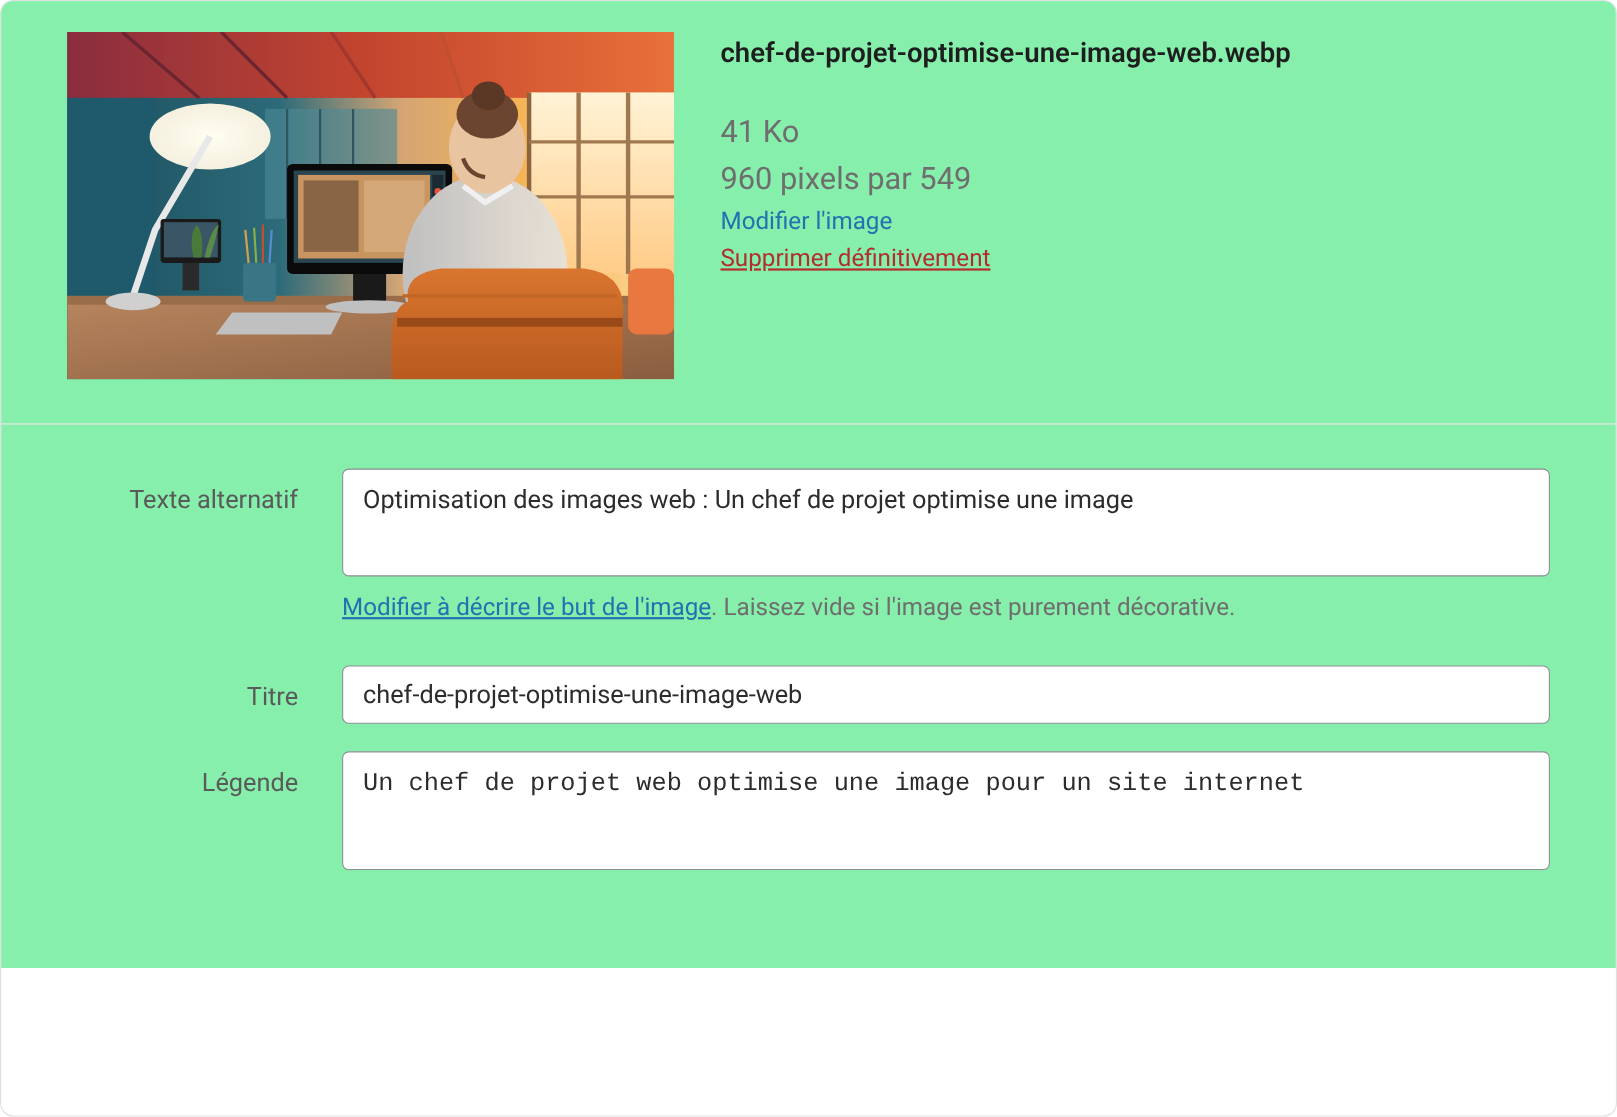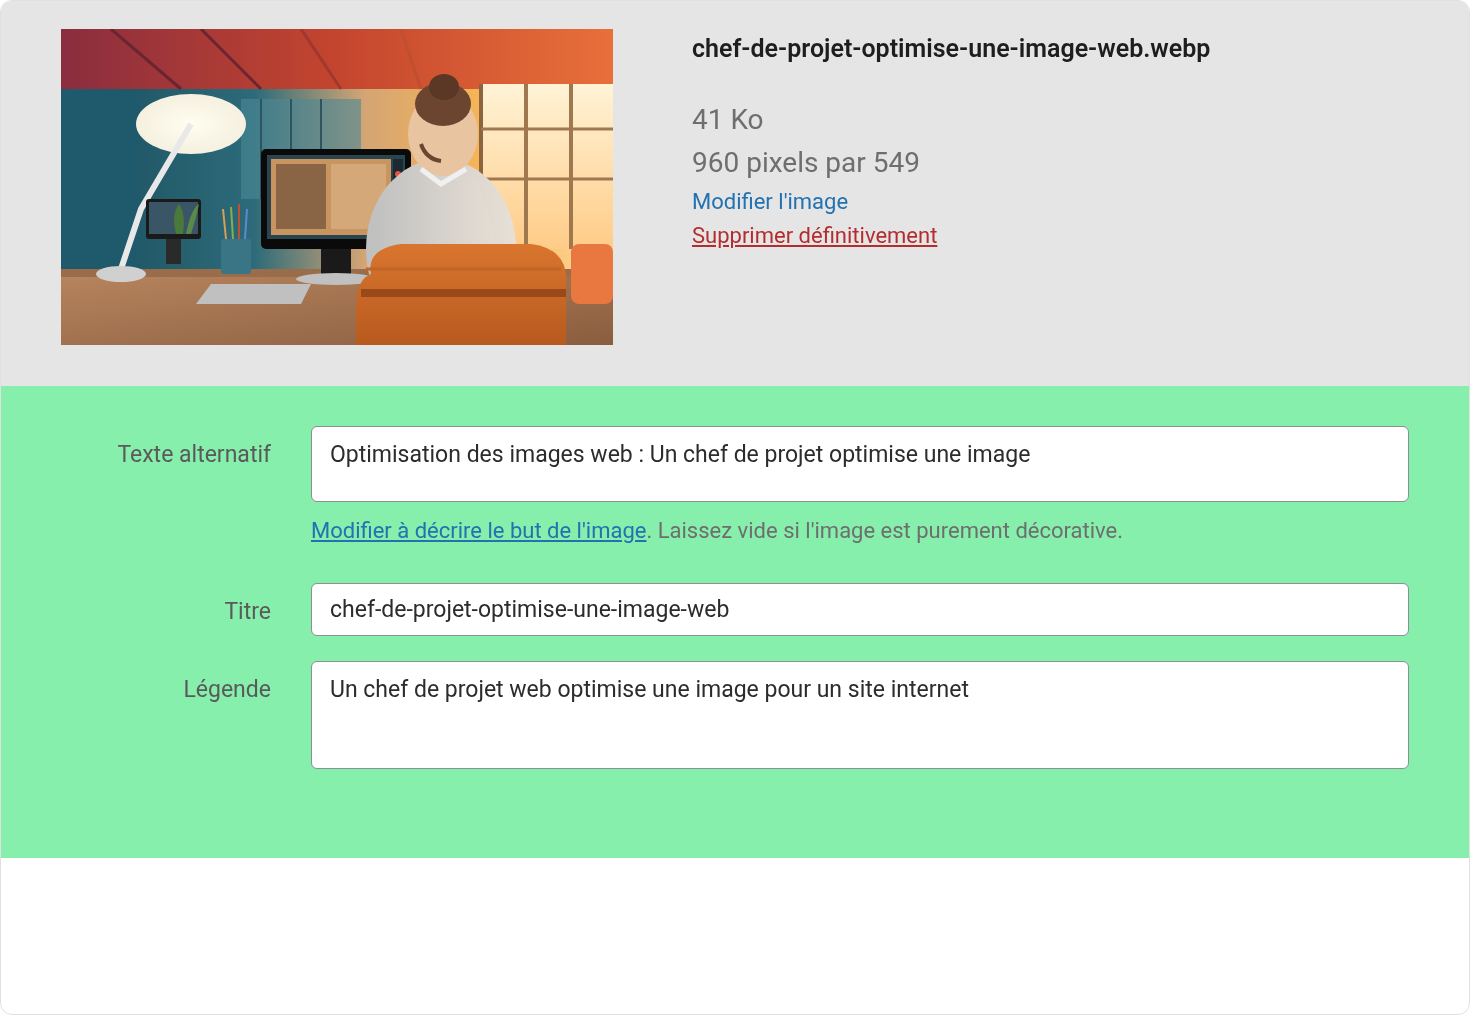--- a/index.html
+++ b/index.html
@@ -12,22 +12,22 @@
       background: #fff;
       width: 1470px;
       height: 1015px;
       border: 1px solid #e0e0e0;
       border-radius: 12px;
       overflow: hidden;
     }
     .top-section {
       display: flex;
       padding: 28px 60px 40px 60px;
-      gap: 79px;
-      background: #e5e5e5;
+      gap: 42px;
+      background: #86efac;
     }
     .thumbnail {
       width: 552px;
       height: 316px;
       flex-shrink: 0;
       position: relative;
       overflow: hidden;
     }
     .thumbnail svg {
       width: 100%;
@@ -91,25 +91,26 @@
       border: 1px solid #8c8f94;
       border-radius: 6px;
       padding: 12px 18px;
       font-size: 23px;
       color: #2c2c2c;
       font-family: inherit;
       background: #fff;
       resize: none;
     }
     .textarea-input {
-      height: 76px;
+      height: 98px;
       line-height: 1.4;
     }
     .textarea-tall {
       height: 108px;
+      font-family: Liberation Mono, monospace;
     }
     .help-row {
       display: flex;
       margin-bottom: 40px;
     }
     .help-spacer {
       width: 250px;
       flex-shrink: 0;
     }
     .help-text {

